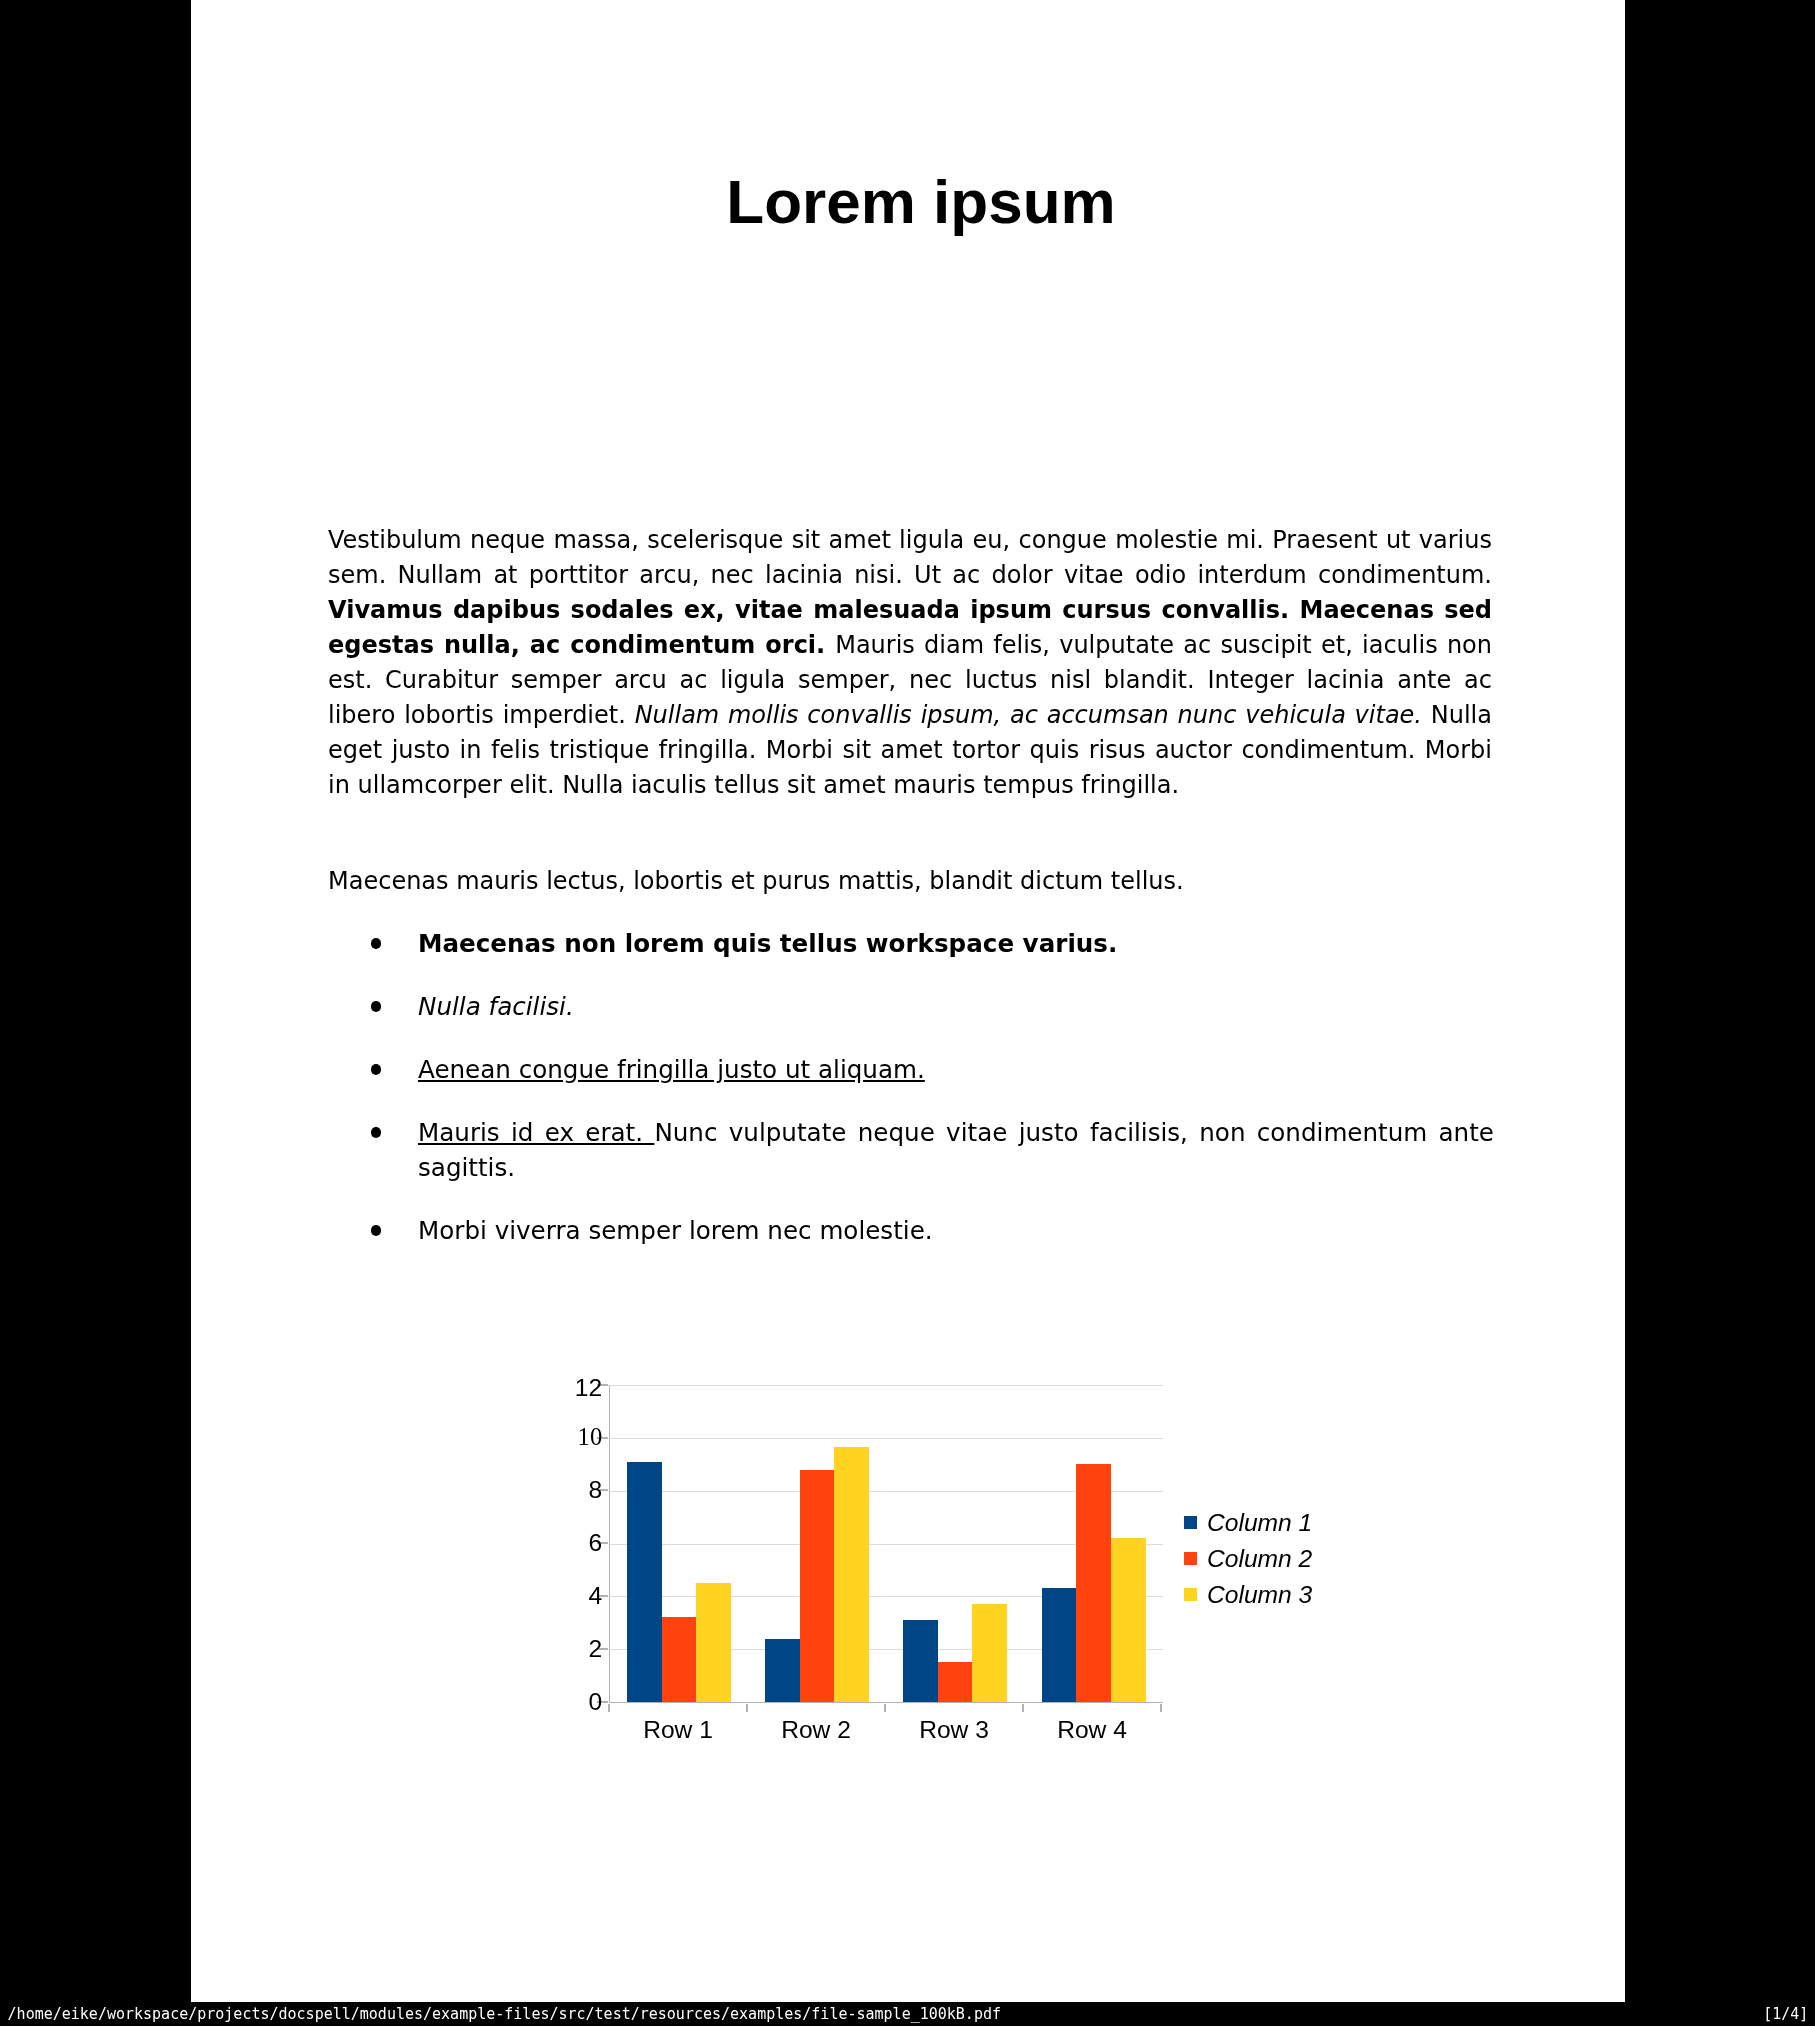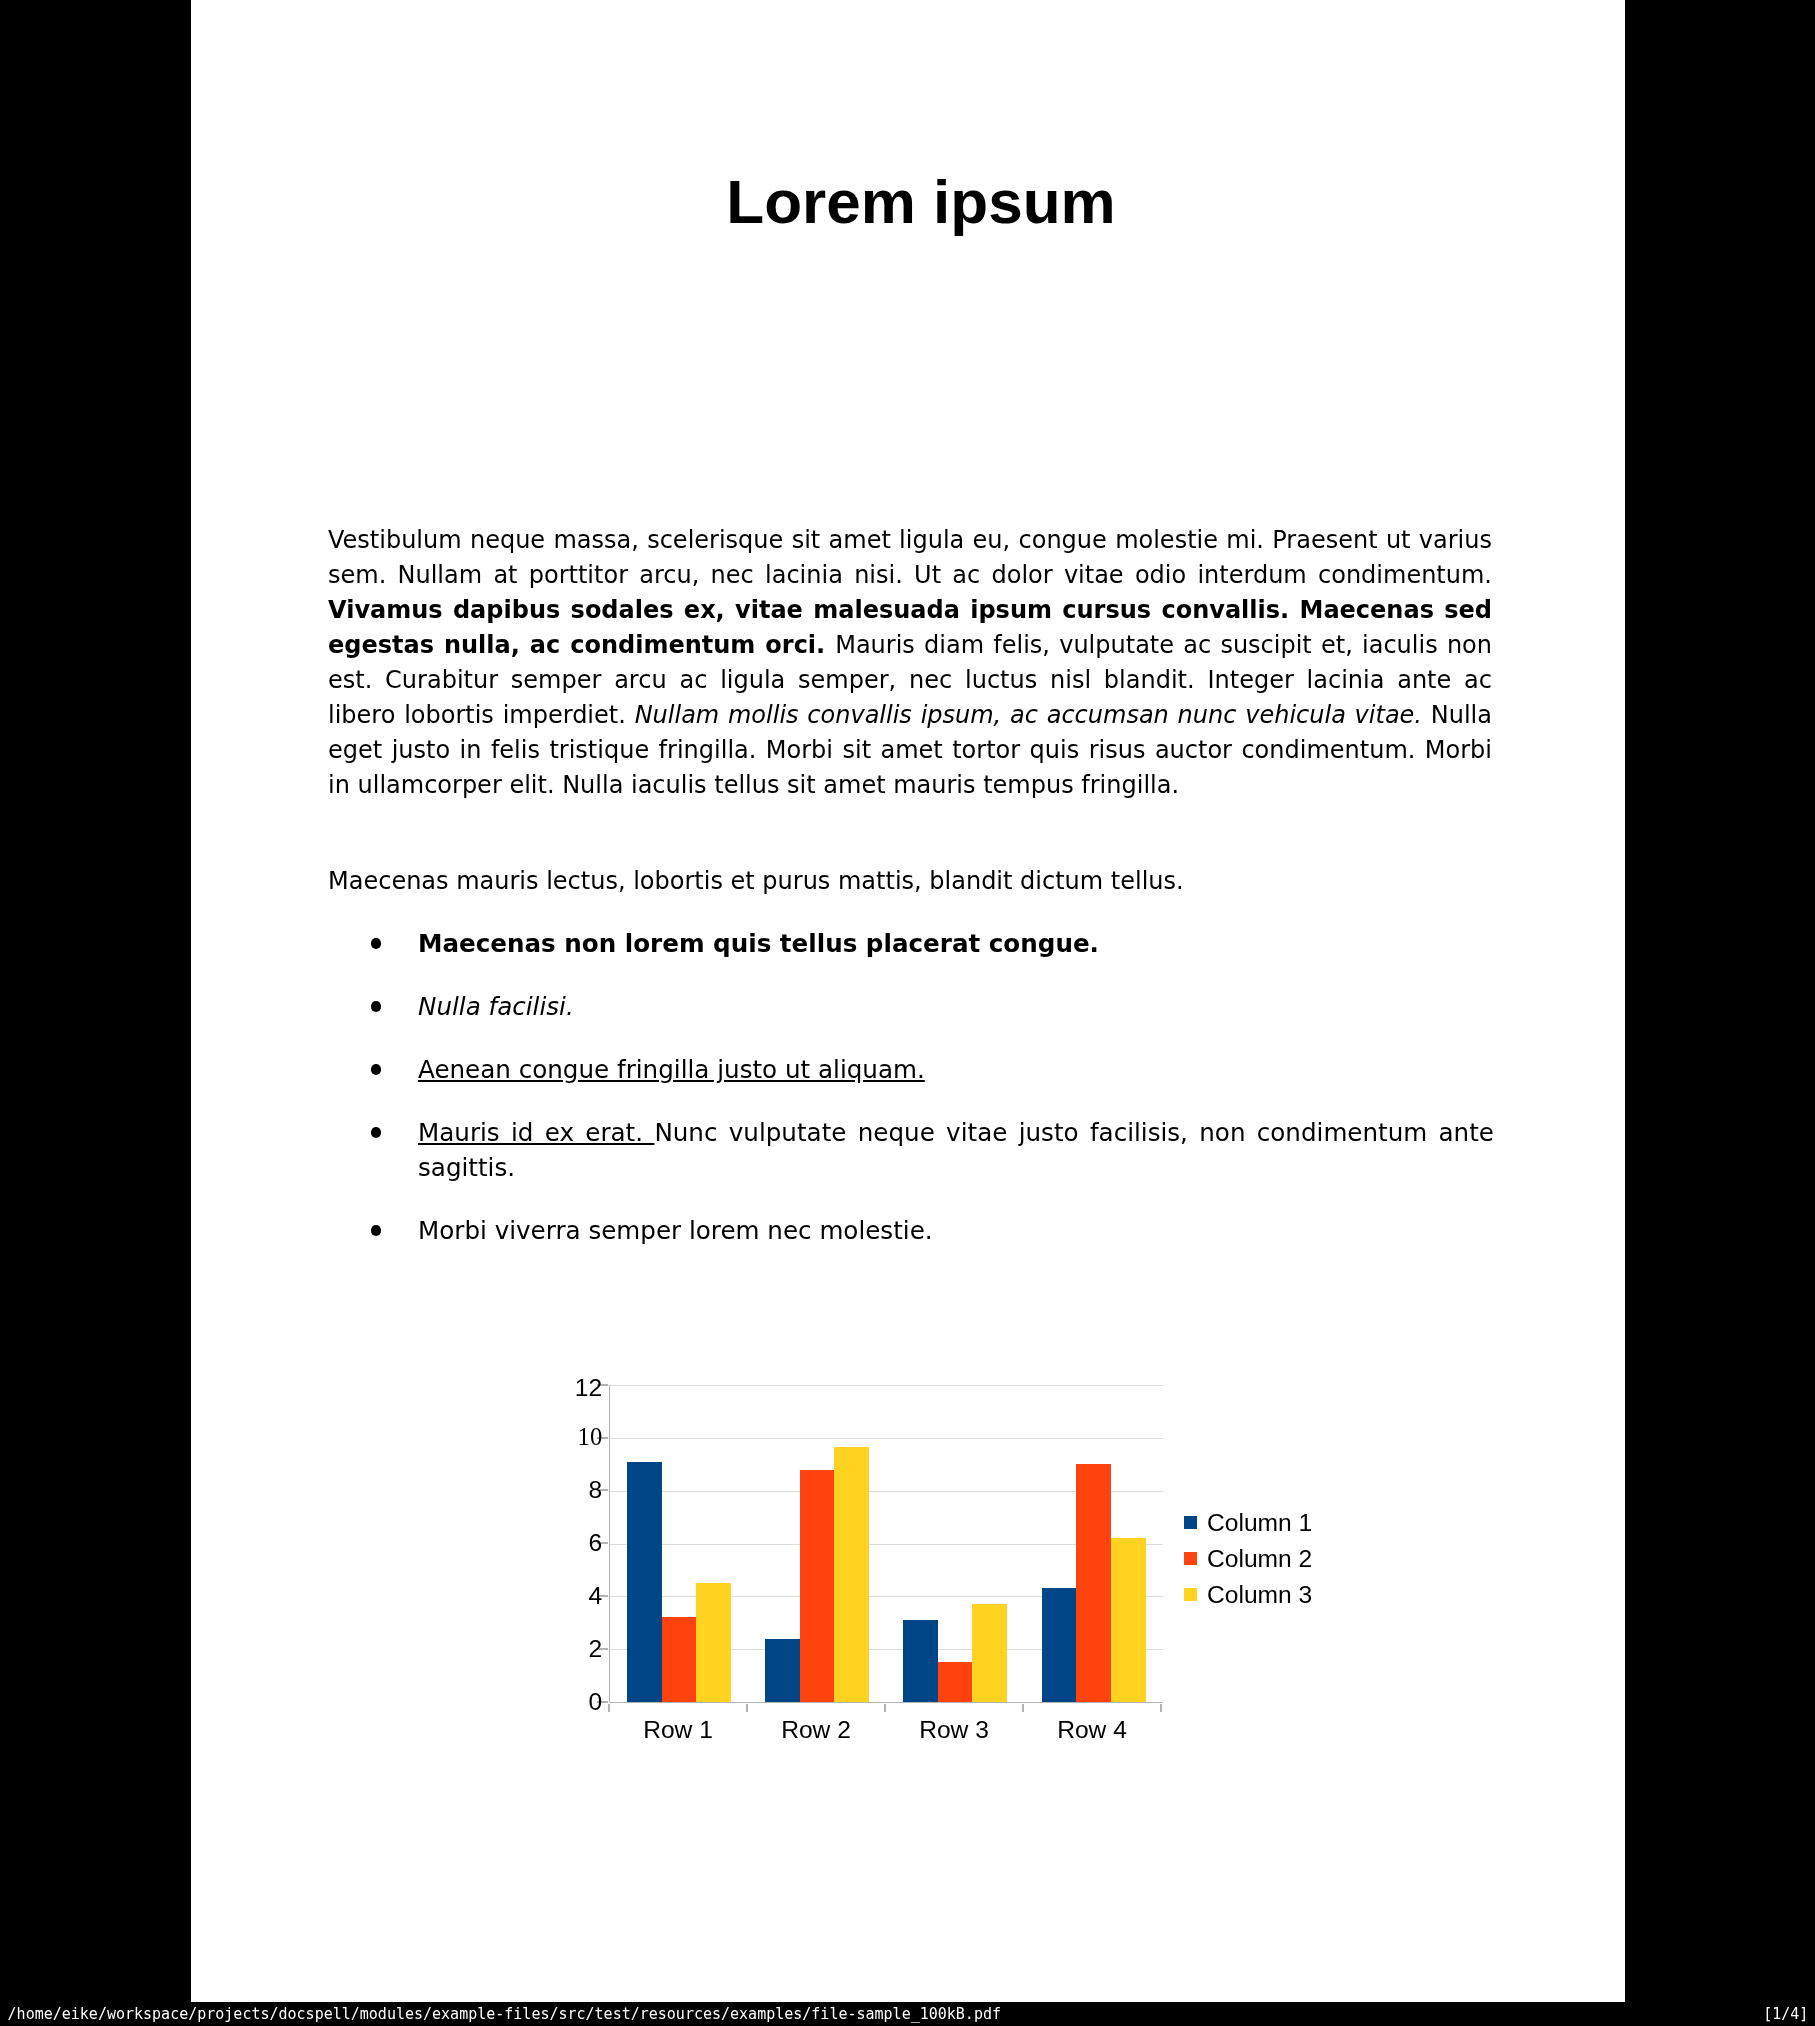--- a/index.html
+++ b/index.html
@@ -66,40 +66,40 @@
     font-size:24.6px;line-height:28px;color:#000;
   }
   .bar{position:absolute;}
   .xlabel{
     position:absolute;width:138px;text-align:center;
     font-size:24.6px;line-height:28px;color:#000;
   }
   .legend{position:absolute;left:616px;top:150px;}
   .legend-row{position:relative;height:36px;}
   .legend-swatch{position:absolute;left:0;top:2.8px;width:13.2px;height:13.2px;}
-  .legend-label{position:absolute;left:23px;top:-3.8px;font-size:24.6px;white-space:nowrap;}
+  .legend-label{position:absolute;left:23px;top:-3.8px;font-size:24.6px;white-space:nowrap;font-style:italic;}
 
   
   .statusbar{
     position:absolute;left:0;top:2002px;width:1815px;height:20px;
     background:#000000;color:#ffffff;
     font-family:"DejaVu Sans Mono",monospace;font-size:15px;line-height:24px;
   }
   .statusbar .path{position:absolute;left:7.6px;top:0;white-space:nowrap;}
   .statusbar .pages{position:absolute;right:6.6px;top:0;white-space:nowrap;}
 </style>
 </head>
 <body>
 
 <div class="page">
   <div class="doc-title">Lorem ipsum</div>
   <div class="para para1"><span class="seg-normal">Vestibulum neque massa, scelerisque sit amet ligula eu, congue molestie mi. Praesent ut varius sem. Nullam at porttitor arcu, nec lacinia nisi. Ut ac dolor vitae odio interdum condimentum. </span><span class="seg-bold">Vivamus dapibus sodales ex, vitae malesuada ipsum cursus convallis. Maecenas sed egestas nulla, ac condimentum orci. </span><span class="seg-normal">Mauris diam felis, vulputate ac suscipit et, iaculis non est. Curabitur semper arcu ac ligula semper, nec luctus nisl blandit. Integer lacinia ante ac libero lobortis imperdiet. </span><span class="seg-italic">Nullam mollis convallis ipsum, ac accumsan nunc vehicula vitae. </span><span class="seg-normal">Nulla eget justo in felis tristique fringilla. Morbi sit amet tortor quis risus auctor condimentum. Morbi in ullamcorper elit. Nulla iaculis tellus sit amet mauris tempus fringilla.</span></div>
   <div class="para para2">Maecenas mauris lectus, lobortis et purus mattis, blandit dictum tellus.</div>
   <ul class="bullets">
-      <li><span class="dot"></span><span class="seg-bold">Maecenas non lorem quis tellus placerat congue.</span></li>
+      <li><span class="dot"></span><span class="seg-bold">Maecenas non lorem quis tellus workspace varius.</span></li>
       <li><span class="dot"></span><span class="seg-italic">Nulla facilisi.</span></li>
       <li><span class="dot"></span><span class="seg-underline">Aenean congue fringilla justo ut aliquam. </span></li>
       <li><span class="dot"></span><span class="seg-underline">Mauris id ex erat. </span><span class="seg-normal">Nunc vulputate neque vitae justo facilisis, non condimentum ante sagittis.</span></li>
       <li><span class="dot"></span><span class="seg-normal">Morbi viverra semper lorem nec molestie.</span></li>
     </ul>
   <div class="chart">
     <div class="plot">
         <div class="gridline" style="top: 264px;"></div>
         <div class="gridline" style="top: 211px;"></div>
         <div class="gridline" style="top: 159px;"></div>

